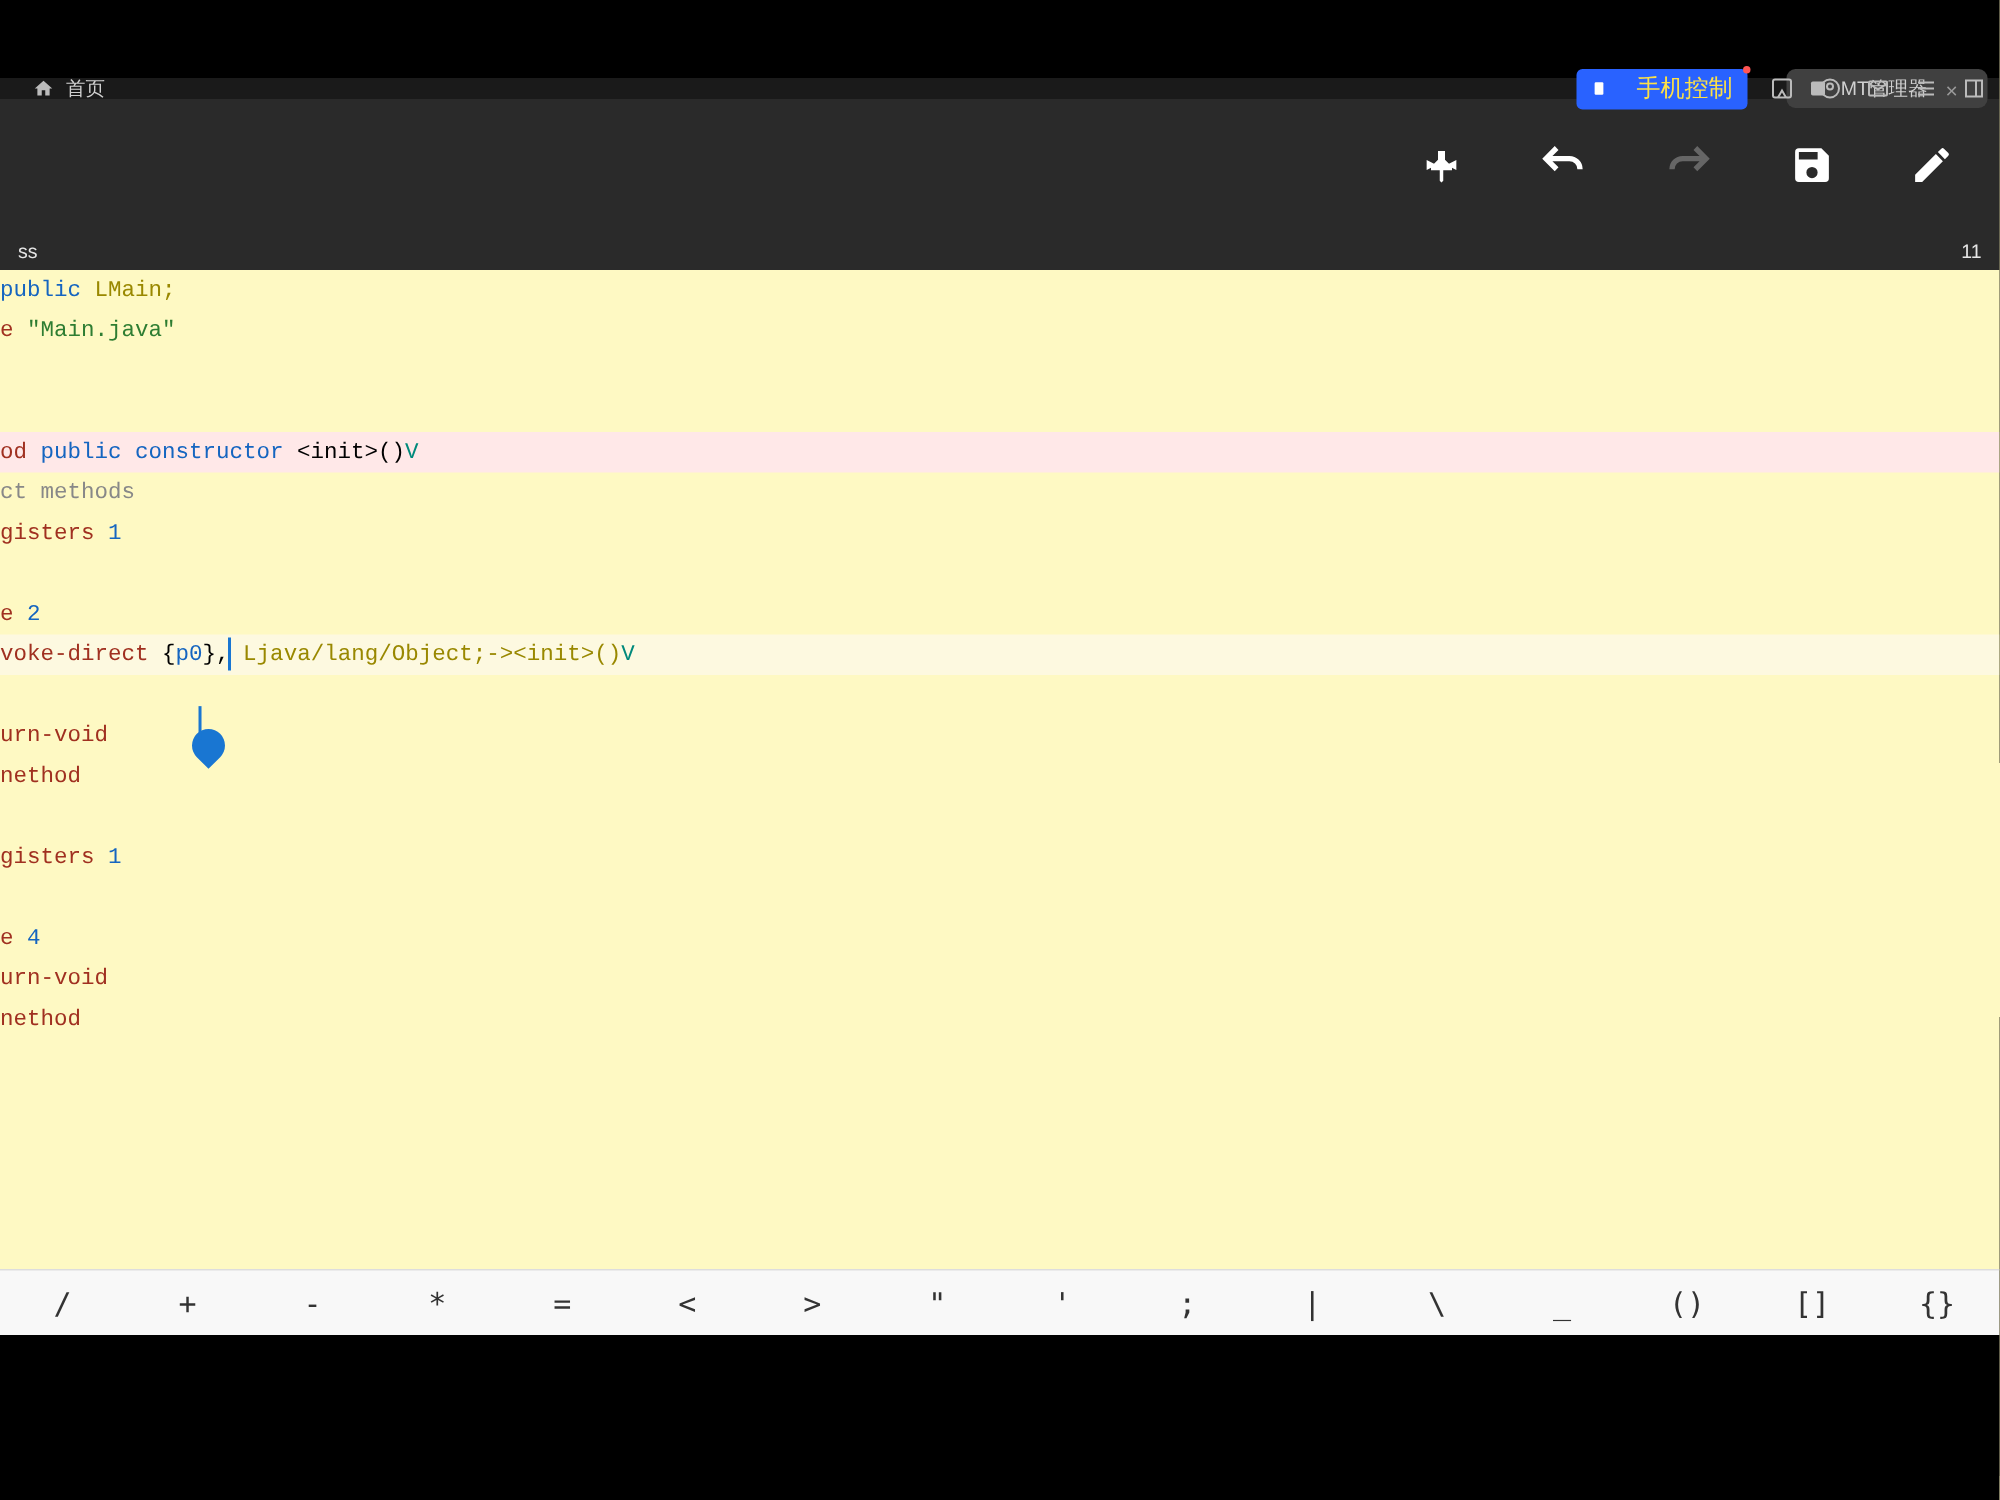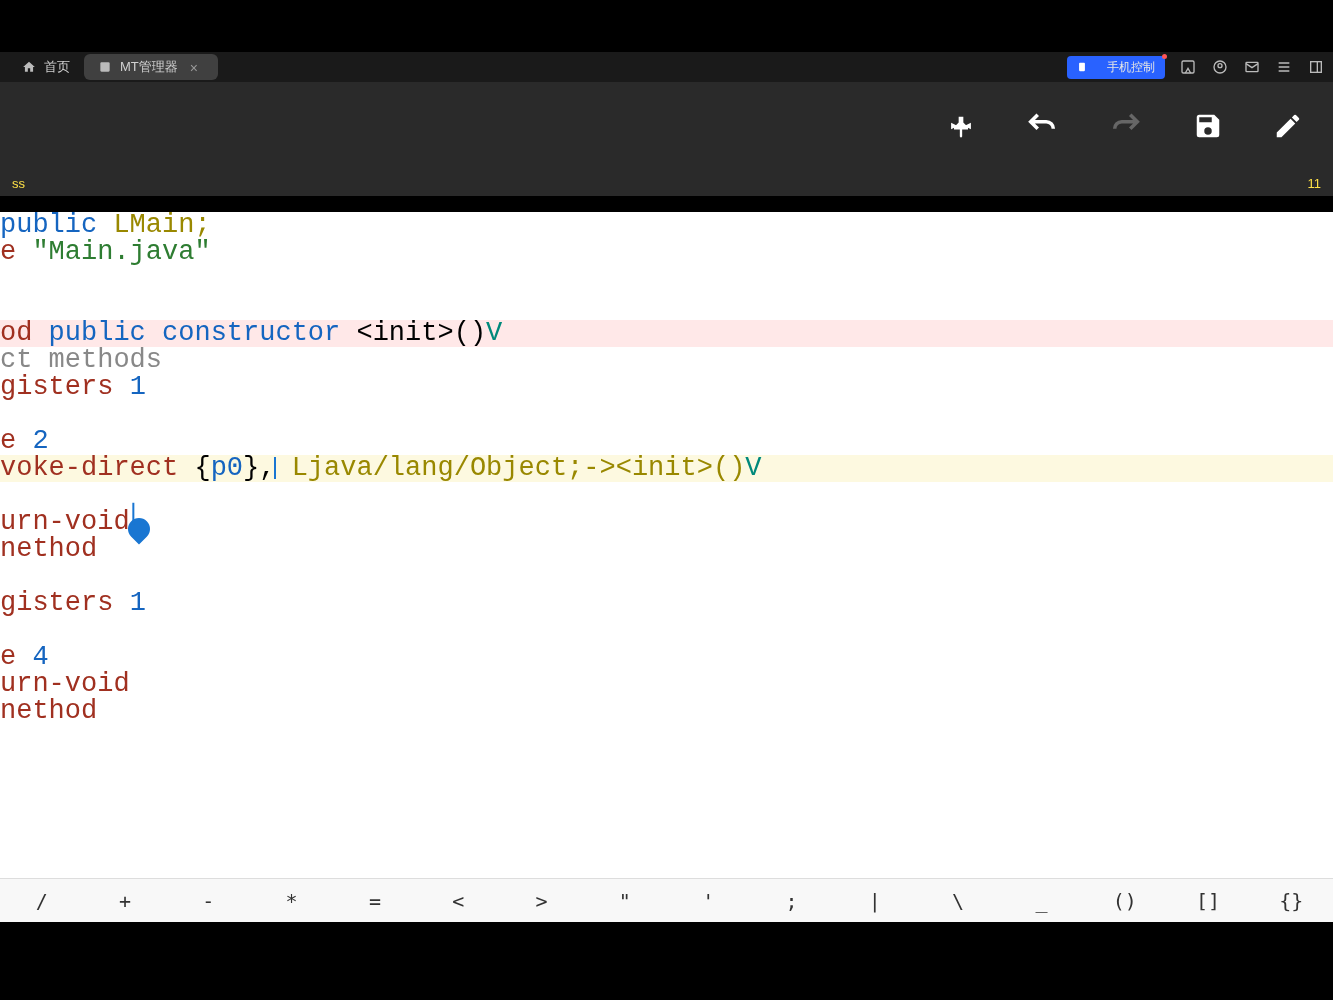--- a/index.html
+++ b/index.html
@@ -9,26 +9,27 @@
   width: 1333px;
   height: 1000px;
   overflow: hidden;
   position: relative;
 }
 .top-bar {
   height: 52px;
   background: #000;
 }
 .tab-strip {
-  height: 30px;
+  height: 14px;
   background: #1a1a1a;
   display: flex;
   align-items: center;
   padding: 0 8px;
   position: relative;
+  justify-content: space-between;
 }
 .tab {
   display: flex;
   align-items: center;
   gap: 8px;
   padding: 4px 14px;
   border-radius: 6px;
   font-size: 13px;
   color: #d0d0d0;
   cursor: pointer;
@@ -53,24 +54,24 @@
 }
 .right-icons {
   position: absolute;
   right: 8px;
   display: flex;
   align-items: center;
   gap: 14px;
 }
 .phone-control {
   background: #2962ff;
-  color: #e5e5e5;
+  color: #fde047;
   padding: 3px 10px;
   border-radius: 4px;
-  font-size: 12px;
+  font-size: 16px;
   display: flex;
   align-items: center;
   gap: 20px;
   position: relative;
 }
 .phone-control::after {
   content: '';
   position: absolute;
   top: -2px;
   right: -2px;
@@ -108,31 +109,30 @@
   color: #666;
 }
 .status-bar {
   height: 26px;
   background: #2a2a2a;
   display: flex;
   align-items: center;
   justify-content: space-between;
   padding: 0 12px;
   font-size: 13px;
-  color: #fde047;
+  color: #e5e5e5;
 }
 .editor {
-  background: #ffffff;
+  background: #fef9c3;
   height: 666px;
   overflow: hidden;
   position: relative;
   font-family: 'Courier New', monospace;
-  font-size: 27px;
+  font-size: 15px;
   line-height: 27px;
-  margin-top: 16px;
 }
 .code-line {
   white-space: pre;
   padding-left: 0;
 }
 .hl-pink { background: #ffe8e8; }
 .hl-yellow { background: #fdf9e0; }
 .kw-blue { color: #1565c0; }
 .kw-darkred { color: #a03020; }
 .kw-olive { color: #998800; }

